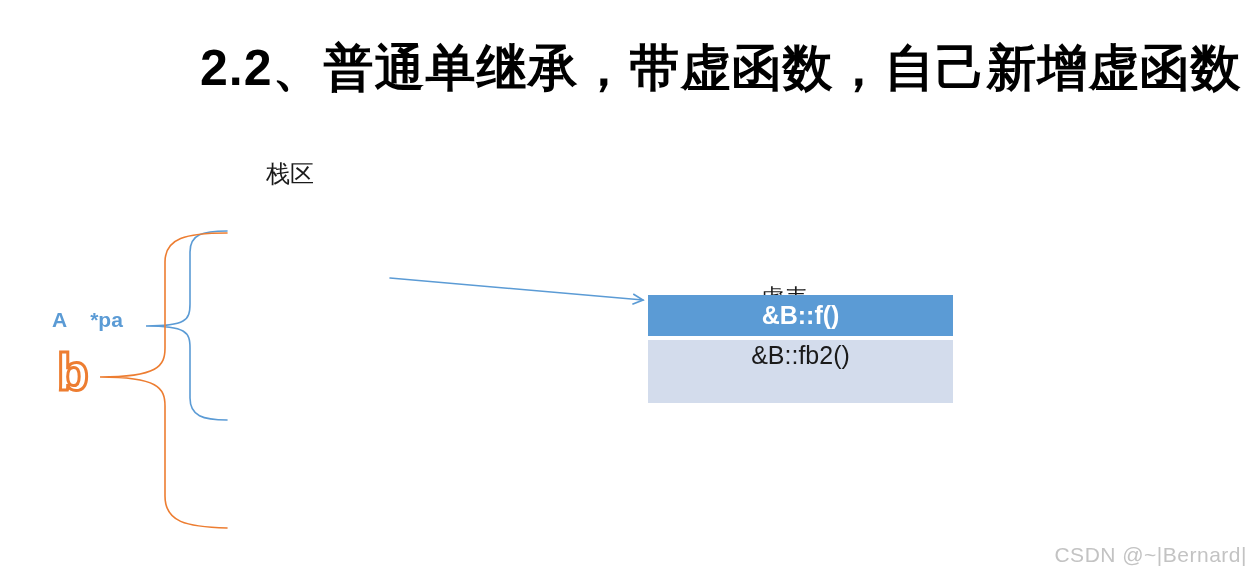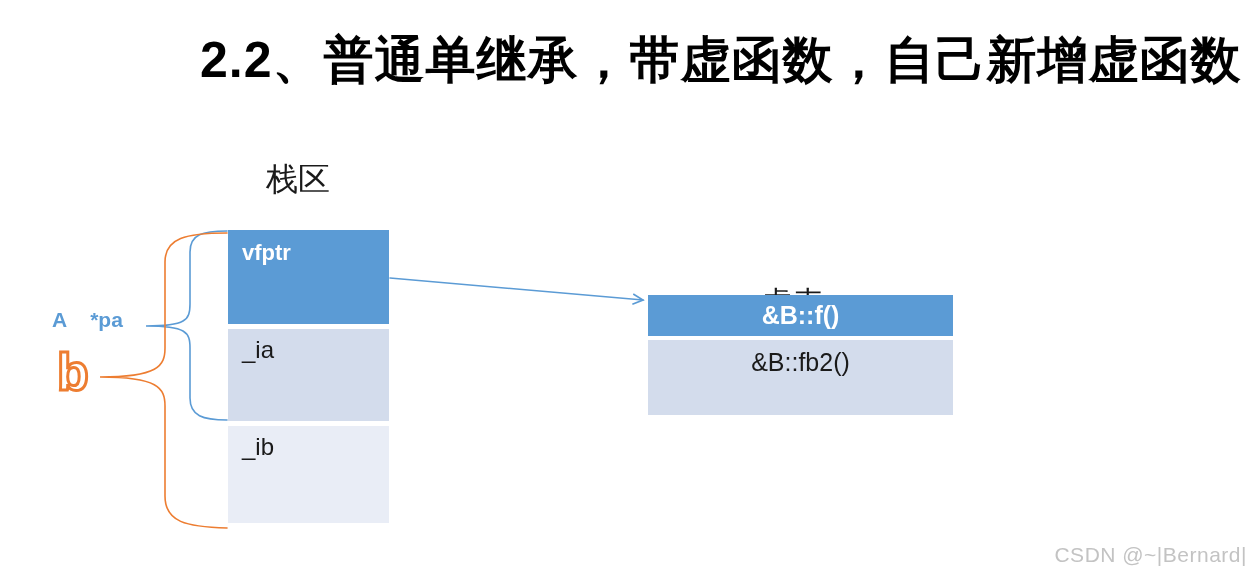--- a/index.html
+++ b/index.html
@@ -4,26 +4,26 @@
 <style>
   html,body{margin:0;padding:0;background:#fff;}
   .canvas{
     position:relative;
     width:1257px;height:577px;
     background:#ffffff;
     overflow:hidden;
     font-family:"Liberation Sans","DejaVu Sans",sans-serif;
   }
   .title{
-    position:absolute;left:200px;top:32px;margin:0;
+    position:absolute;left:200px;top:40px;margin:0;
     font-size:50px;line-height:1.15;font-weight:900;color:#000;
     letter-spacing:1px;white-space:nowrap;
   }
   .zone-label{
-    position:absolute;font-size:32px;color:#1a1a1a;font-weight:400;white-space:nowrap;
+    position:absolute;font-size:24px;color:#1a1a1a;font-weight:400;white-space:nowrap;
   }
   .stack-zone-label{left:266px;top:158px;}
   .vtable-zone-label{left:760px;top:246px;margin-top:36px;}
 
   .stack-box{position:absolute;left:228px;top:230px;width:161px;}
   .cell{box-sizing:border-box;width:100%;}
   .cell-vfptr{
     height:94px;margin-bottom:5px;background:var(--header-blue,#5B9BD5);
     color:#fff;font-weight:700;font-size:22px;padding:10px 0 0 14px;
   }
@@ -36,23 +36,23 @@
     color:#1a1a1a;font-size:24px;padding:7px 0 0 14px;
   }
 
   .vtable-box{position:absolute;left:648px;top:295px;width:305px;}
   .vcell-f{
     height:41px;margin-bottom:4px;background:var(--header-blue,#5B9BD5);
     color:#fff;font-weight:700;font-size:25px;
     display:flex;align-items:center;justify-content:center;
   }
   .vcell-fb2{
-    height:75px;background:var(--cell-light,#D3DCEC);
+    height:63px;background:var(--cell-light,#D3DCEC);
     color:#1a1a1a;font-size:25px;
-    text-align:center;padding-top:8px;box-sizing:border-box;
+    text-align:center;padding-top:1px;box-sizing:border-box;
   }
 
   .label-apa{
     position:absolute;left:52px;top:308px;
     color:var(--header-blue,#5B9BD5);font-weight:700;font-size:21px;white-space:nowrap;
   }
   .label-apa .pa{margin-left:23px;}
   .label-b{
     position:absolute;left:57px;top:346px;
     font-size:52px;line-height:1;font-weight:700;
@@ -72,25 +72,20 @@
 </style>
 </head>
 <body>
 
 <div class="canvas">
 
   <h1 class="title">2.2、普通单继承，带虚函数，自己新增虚函数</h1>
 
   <div class="zone-label stack-zone-label">栈区</div>
 
-  <div class="stack-box">
-    <div class="cell cell-vfptr">vfptr</div>
-    <div class="cell cell-ia">_ia</div>
-    <div class="cell cell-ib">_ib</div>
-  </div>
 
   <div class="zone-label vtable-zone-label">虚表</div>
 
   <div class="vtable-box">
     <div class="vcell-f">&amp;B::f()</div>
     <div class="vcell-fb2">&amp;B::fb2()</div>
   </div>
 
   <div class="label-apa">
     <span>A</span><span class="pa">*pa</span>

